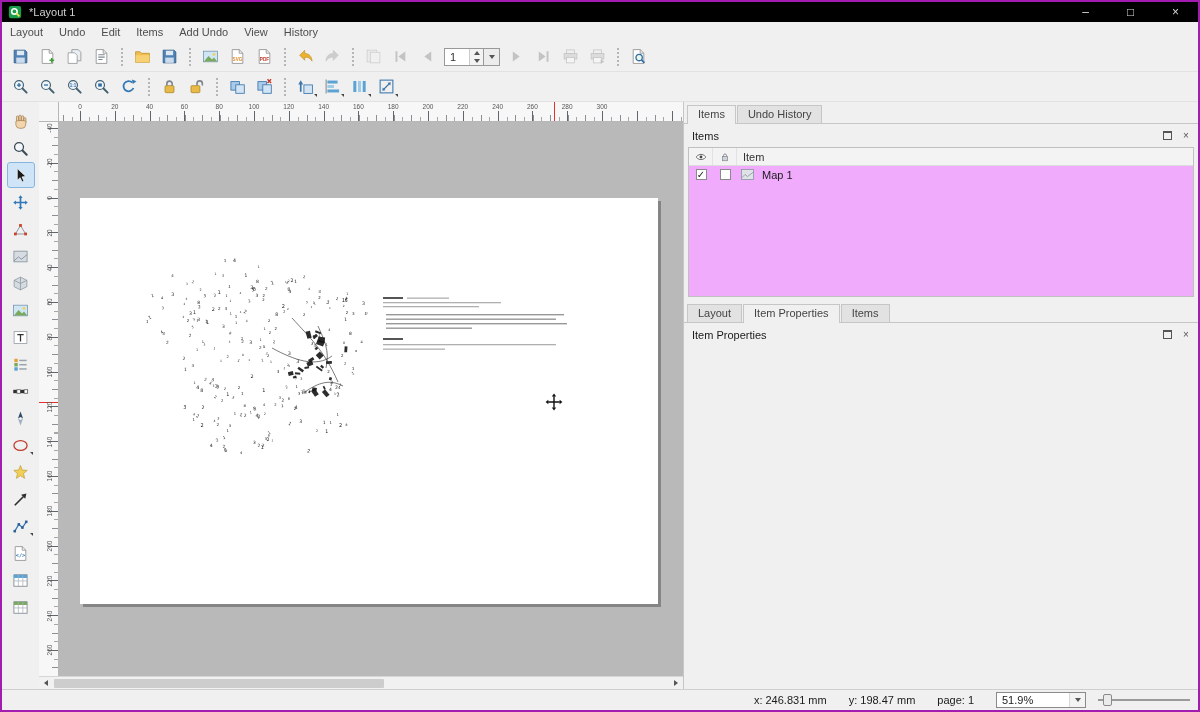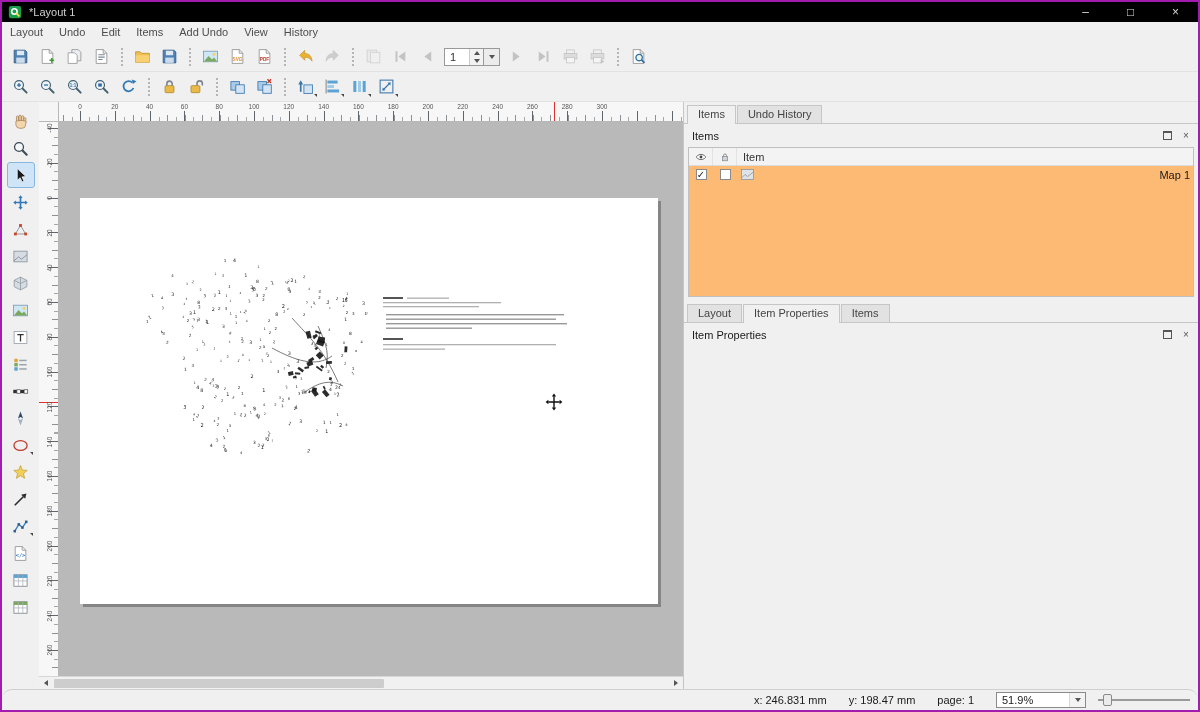--- a/index.html
+++ b/index.html
@@ -66,36 +66,36 @@
   .sb-thumb{position:absolute;left:15px;width:330px;top:2px;bottom:1px;background:#cdcdcd;border-radius:1px;}
   
   .rightpanel{flex:1;background:#f0f0f0;border-left:1px solid #c6c6c6;display:flex;flex-direction:column;font-size:11px;min-width:0;box-sizing:border-box;}
   .dock-tabs{display:flex;align-items:flex-end;padding:4px 0 0 3px;height:22px;flex:0 0 22px;border-bottom:1px solid #c6c6c6;box-sizing:border-box;}
   .dtab{padding:2px 10px 3px 10px;border:1px solid #c6c6c6;border-bottom:none;background:#e2e2e2;color:#444;margin-right:1px;font-size:11px;}
   .dtab.active{background:#f0f0f0;margin-bottom:-1px;padding-bottom:4px;}
   .dock-header{display:flex;align-items:center;padding:3px 6px 2px 8px;color:#1a1a1a;flex:0 0 17px;}
   .hdr-btns{margin-left:auto;display:flex;gap:7px;align-items:center;color:#555;}
   .hdr-btn{width:12px;height:12px;display:flex;align-items:center;justify-content:center;font-size:10px;color:#555;}
   .boxicon{width:7px;height:6px;border:1px solid #555;border-top-width:2px;display:inline-block;}
-  .items-view{margin:1px 4px 4px 4px;background:#fdba74;border:1px solid #c0c0c0;height:148px;flex:0 0 148px;overflow:hidden;position:relative;}
+  .items-view{margin:1px 4px 4px 4px;background:#f0abfc;border:1px solid #c0c0c0;height:148px;flex:0 0 148px;overflow:hidden;position:relative;}
   .items-head{display:flex;background:#f3f3f3;border-bottom:1px solid #dcdcdc;height:17px;align-items:center;color:#333;}
   .ih-cell{display:flex;align-items:center;padding:0 3px;height:100%;box-sizing:border-box;border-right:1px solid #e2e2e2;}
   .ih-cell svg{width:12px;height:12px;}
   .c1{width:24px;flex:0 0 24px;justify-content:center;}
   .c2{width:24px;flex:0 0 24px;justify-content:center;}
   .c3{flex:1;border-right:none;padding-left:6px;}
   .items-row{display:flex;align-items:center;height:17px;color:#1a1a1a;}
   .ir-cell{display:flex;align-items:center;height:100%;box-sizing:border-box;padding:0 3px;}
-  .ir-cell.c3{padding-left:4px;gap:16px;justify-content:space-between;}
+  .ir-cell.c3{padding-left:4px;gap:8px;}
   .cb{width:11px;height:11px;border:1px solid #8a8a8a;background:#fff;display:inline-flex;align-items:center;justify-content:center;font-size:10px;box-sizing:border-box;}
   .cb.checked::after{content:"✓";color:#222;margin-top:-1px;}
   .mini-map-icon svg{width:13px;height:11px;display:block;}
   .dock-empty{flex:1;}
   
-  .statusbar{height:20px;flex:0 0 20px;border-top:1px solid #cfcfcf;display:flex;align-items:center;font-size:11px;color:#1a1a1a;background:#f0f0f0;padding-right:8px;border-radius:10px;}
+  .statusbar{height:20px;flex:0 0 20px;border-top:1px solid #cfcfcf;display:flex;align-items:center;font-size:11px;color:#1a1a1a;background:#f0f0f0;padding-right:8px;}
   .sb-spacer{flex:1;}
   .sb-item{margin-right:22px;}
   .zoom-combo{display:flex;align-items:center;border:1px solid #8a8a8a;background:#fff;height:16px;width:90px;box-sizing:border-box;}
   .zc-text{flex:1;padding-left:5px;}
   .zc-arrow{width:15px;height:100%;display:flex;align-items:center;justify-content:center;border-left:1px solid #d8d8d8;background:#f3f3f3;}
   .zoom-slider{position:relative;width:92px;height:16px;margin-left:12px;}
   .zoom-slider .track{position:absolute;left:0;right:0;top:7px;height:2px;background:#9a9a9a;}
   .zoom-slider .handle{position:absolute;left:5px;top:2px;width:9px;height:12px;background:#ebebeb;border:1px solid #8a8a8a;border-radius:2px;box-sizing:border-box;}
 </style>
 </head>

